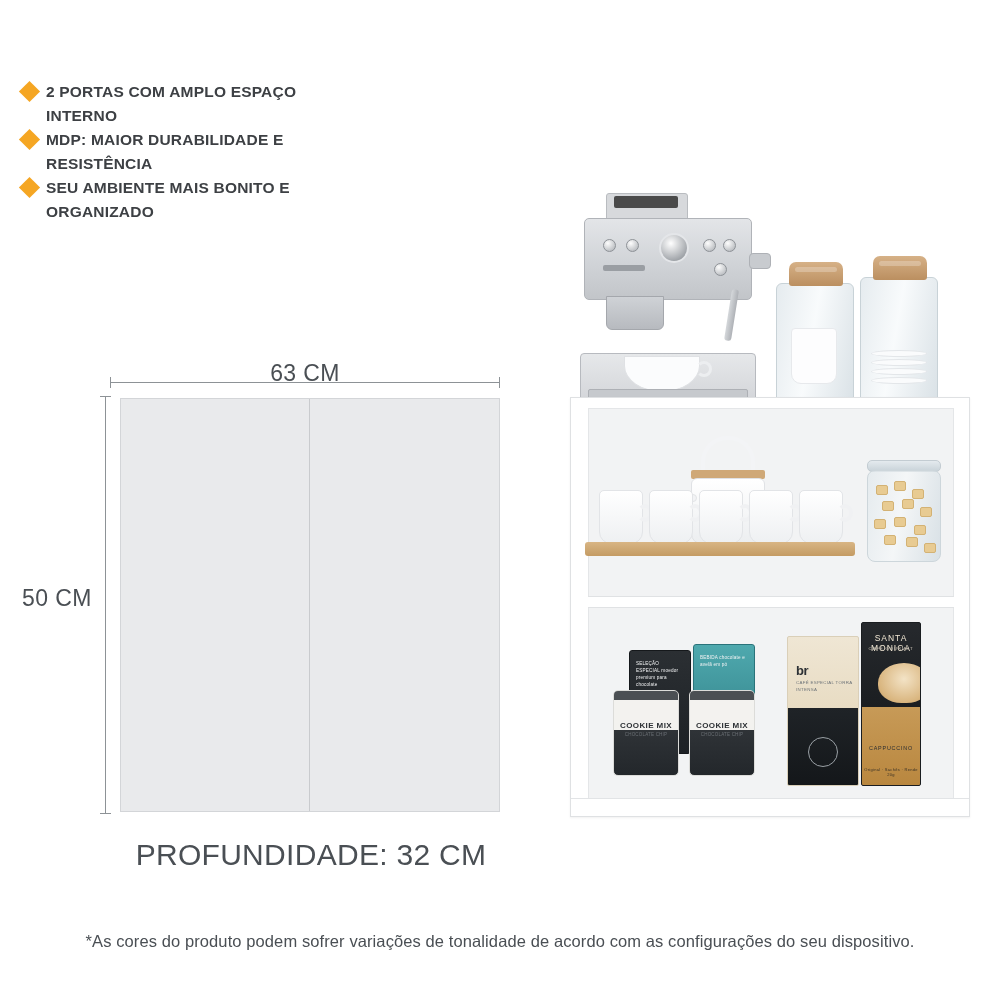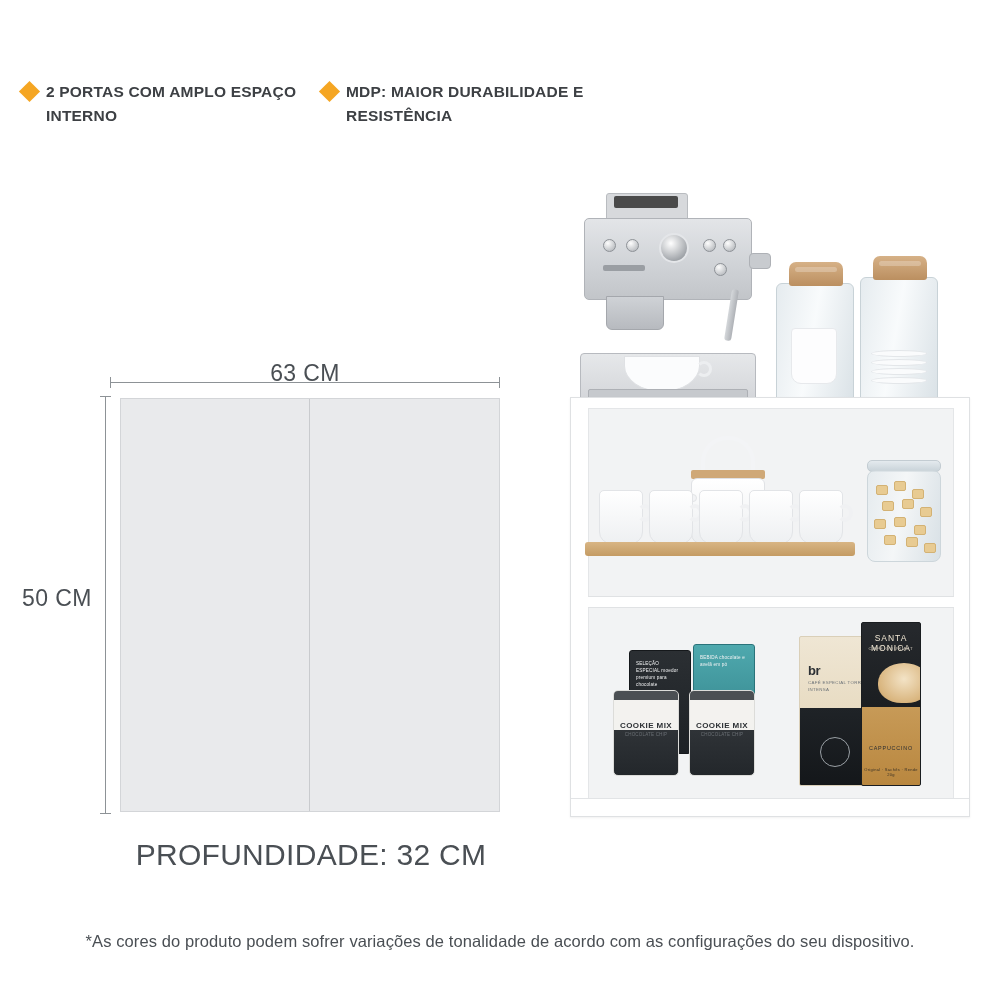--- a/index.html
+++ b/index.html
@@ -18,20 +18,21 @@
 
   
   .features {
     position: absolute;
     top: 80px;
     left: 22px;
     width: 956px;
     display: flex;
     align-items: flex-start;
     gap: 0;
+    flex-direction: column;
   }
   .feature {
     display: flex;
     align-items: flex-start;
     gap: 9px;
   }
   .feature.f1 { width: 300px; }
   .feature.f2 { width: 330px; }
   .feature.f3 { width: 326px; }
 
@@ -611,21 +612,21 @@
     letter-spacing: .2px;
   }
 
   .box {
     position: absolute;
     border-radius: 2px;
     box-sizing: border-box;
     overflow: hidden;
   }
   .box.b1 {
-    left: 228px; top: 238px;
+    left: 216px; top: 238px;
     width: 72px; height: 150px;
     background: linear-gradient(180deg,#efe6d4 0%, #e8dcc3 48%, #1f2327 48%, #14171a 100%);
     border: 1px solid #dacfb8;
   }
   .box.b1 .brand {
     position: absolute;
     left: 8px; top: 26px;
     font-size: 13px;
     font-weight: bold;
     color: #2d3135;
@@ -710,20 +711,24 @@
 <body>
 
 <div class="features">
   <div class="feature f1">
     <span class="diamond"></span>
     <span class="feature-label">2 PORTAS COM AMPLO ESPAÇO INTERNO</span>
   </div>
   <div class="feature f2">
     <span class="diamond"></span>
     <span class="feature-label">MDP: MAIOR DURABILIDADE E RESISTÊNCIA</span>
+  </div>
+  <div class="feature f3">
+    <span class="diamond"></span>
+    <span class="feature-label">SEU AMBIENTE MAIS BONITO E ORGANIZADO</span>
   </div>
 </div>
 
 <div class="drawing">
 
   <div class="cab-top-line">
     <div class="width-label">63 CM</div>
   </div>
 
   <div class="cab-left-line"></div>

